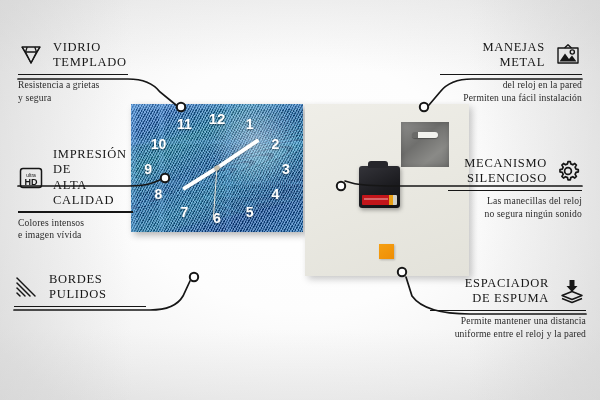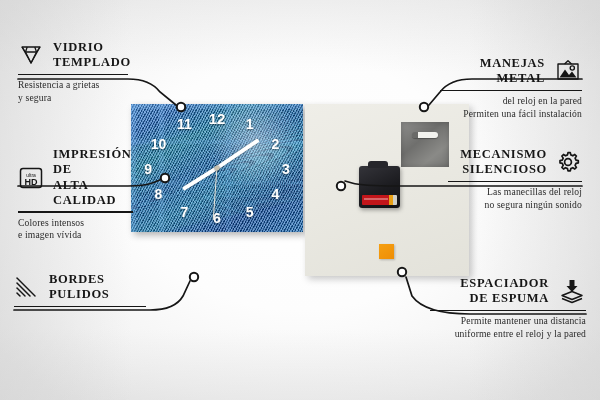--- a/index.html
+++ b/index.html
@@ -95,21 +95,21 @@
     background:linear-gradient(145deg,#f59f12 0%,#ef8e05 100%);
     box-shadow:1px 1px 2px rgba(0,0,0,.22);
   }
 
   
   .callout{position:absolute;}
   .callout .head{display:flex;align-items:center;gap:9px;}
   .callout.left .head{justify-content:flex-start;}
   .callout.right .head{justify-content:flex-end;}
   .ttl{
-    font-family:"Liberation Serif", serif;font-weight:700;
+    font-family:"Liberation Serif", serif;font-weight:400;
     font-size:12.5px;letter-spacing:.7px;color:#161616;line-height:1.22;
     text-transform:uppercase;
   }
   .callout.right .ttl{text-align:right;}
   .rule{height:1.6px;background:#161616;margin-top:3px;}
   .desc{
     font-family:"Liberation Serif", serif;font-size:9.6px;color:#2a2a2a;
     line-height:1.34;margin-top:4px;letter-spacing:.15px;
   }
   .callout.right .desc{text-align:right;}
@@ -235,21 +235,21 @@
         </g>
       </svg>
       <div>
         <div class="ttl">BORDES</div>
         <div class="ttl">PULIDOS</div>
       </div>
     </div>
     <div class="rule" style="width:132px;"></div>
   </div>
 
-  <div class="callout right" style="left:440px;top:40px;width:142px;margin-top:16px;">
+  <div class="callout right" style="left:440px;top:40px;width:142px;">
     <div class="head">
       <div>
         <div class="ttl">MANEJAS</div>
         <div class="ttl">METAL</div>
       </div>
       <svg class="ico" width="28" height="24" viewBox="0 0 28 24">
         <g fill="none" stroke="#161616" stroke-width="1.4" stroke-linejoin="round">
           <path d="M10.5 5 L14 1.8 L17.5 5"></path>
           <rect x="4" y="5" width="20" height="15"></rect>
           <path d="M5.5 18.5 L11 10.5 L15 16 L18 12.5 L22.5 18.5 Z" fill="#161616" stroke="none"></path>
@@ -257,21 +257,21 @@
         </g>
       </svg>
     </div>
     <div class="rule" style="width:142px;margin-left:auto;"></div>
     <div class="desc">
       <div>del reloj en la pared</div>
       <div>Permiten una fácil instalación</div>
     </div>
   </div>
 
-  <div class="callout right" style="left:448px;top:147px;width:134px;">
+  <div class="callout right" style="left:448px;top:156px;width:134px;">
     <div class="head">
       <div>
         <div class="ttl">MECANISMO</div>
         <div class="ttl">SILENCIOSO</div>
       </div>
       <svg class="ico" width="26" height="24" viewBox="0 0 26 24">
         <g fill="none" stroke="#161616" stroke-width="1.7" stroke-linejoin="round">
           <path d="M13 2.6 l2.3 0 .5 2.3 2 .9 2-1.3 1.6 1.6 -1.3 2 .9 2 2.3 .5 0 2.3 -2.3 .5 -.9 2 1.3 2 -1.6 1.6 -2-1.3 -2 .9 -.5 2.3 -2.3 0 -.5-2.3 -2-.9 -2 1.3 -1.6-1.6 1.3-2 -.9-2 -2.3-.5 0-2.3 2.3-.5 .9-2 -1.3-2 1.6-1.6 2 1.3 2-.9 .5-2.3 z" transform="translate(-1,0)"></path>
           <circle cx="12" cy="12" r="3.4"></circle>
         </g>

